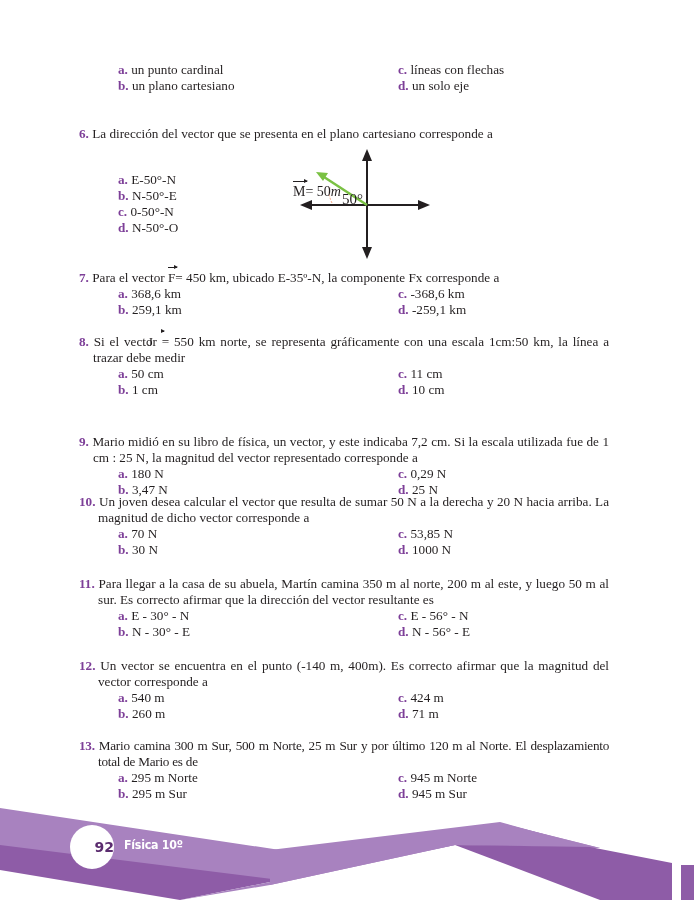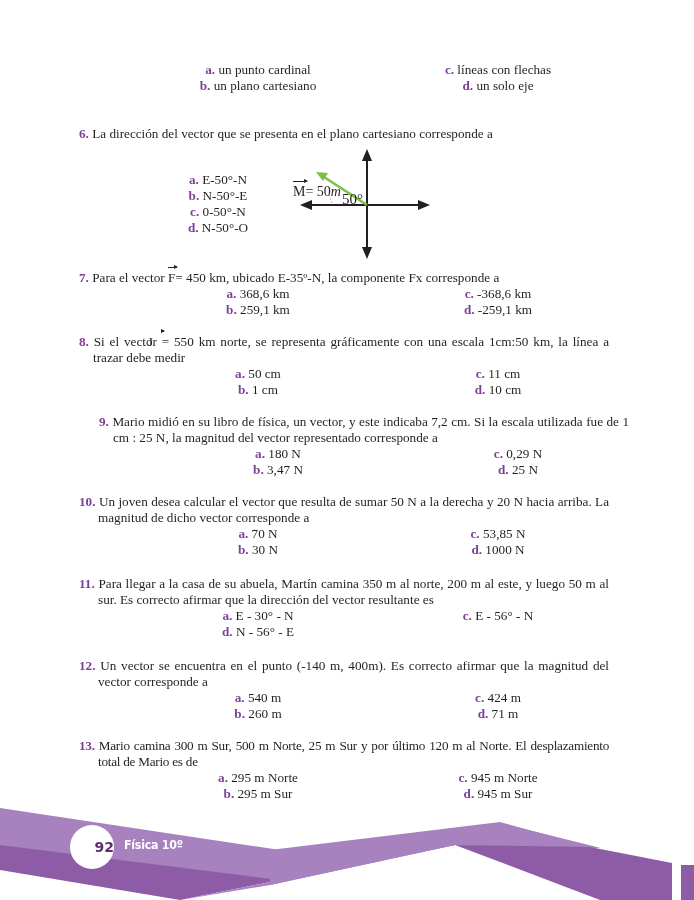--- a/index.html
+++ b/index.html
@@ -31,21 +31,20 @@
       text-indent: -14px;
     }
     .num {
       color: #7d3f98;
       font-weight: bold;
     }
     .opts {
       display: grid;
       grid-template-columns: 280px 200px;
       margin-left: 39px;
-      text-align: center;
     }
     .opts.single {
       grid-template-columns: 200px;
     }
     .opt-label {
       color: #7d3f98;
       font-weight: bold;
     }
     .vec {
       position: relative;
@@ -169,21 +168,21 @@
 <div class="q" style="top:334px;">
   <span class="stem indent"><span class="num">8.</span> <span>Si el vector </span><span class="vec">J</span><span>= 550 km norte, se representa gráficamente con una escala 1cm:50 km, la línea a trazar debe medir</span></span>
   <div class="opts">
     <div><span class="opt-label">a.</span> <span>50 cm</span></div>
     <div><span class="opt-label">c.</span> <span>11 cm</span></div>
     <div><span class="opt-label">b.</span> <span>1 cm</span></div>
     <div><span class="opt-label">d.</span> <span>10 cm</span></div>
   </div>
 </div>
 
-<div class="q" style="top:414px;margin-left:20px;">
+<div class="q" style="top:434px;">
   <span class="stem indent"><span class="num">9.</span> <span>Mario midió en su libro de física, un vector, y este indicaba 7,2 cm. Si la escala utilizada fue de 1 cm : 25 N, la magnitud del vector representado corresponde a</span></span>
   <div class="opts">
     <div><span class="opt-label">a.</span> <span>180 N</span></div>
     <div><span class="opt-label">c.</span> <span>0,29 N</span></div>
     <div><span class="opt-label">b.</span> <span>3,47 N</span></div>
     <div><span class="opt-label">d.</span> <span>25 N</span></div>
   </div>
 </div>
 
 <div class="q" style="top:494px;">
@@ -194,20 +193,21 @@
     <div><span class="opt-label">b.</span> <span>30 N</span></div>
     <div><span class="opt-label">d.</span> <span>1000 N</span></div>
   </div>
 </div>
 
 <div class="q" style="top:576px;">
   <span class="stem indent" style="padding-left:19px; text-indent:-19px;"><span class="num">11.</span> <span>Para llegar a la casa de su abuela, Martín camina 350 m al norte, 200 m al este, y luego 50 m al sur. Es correcto afirmar que la dirección del vector resultante es</span></span>
   <div class="opts">
     <div><span class="opt-label">a.</span> <span>E - 30° - N</span></div>
     <div><span class="opt-label">c.</span> <span>E - 56° - N</span></div>
+    <div><span class="opt-label">b.</span> <span>N - 30° -  E</span></div>
     <div><span class="opt-label">d.</span> <span>N - 56° - E</span></div>
   </div>
 </div>
 
 <div class="q" style="top:658px;">
   <span class="stem indent" style="padding-left:19px; text-indent:-19px;"><span class="num">12.</span> <span>Un vector se encuentra en el punto (-140 m, 400m). Es correcto afirmar que la magnitud del vector corresponde a</span></span>
   <div class="opts">
     <div><span class="opt-label">a.</span> <span>540 m</span></div>
     <div><span class="opt-label">c.</span> <span>424 m</span></div>
     <div><span class="opt-label">b.</span> <span>260 m</span></div>

